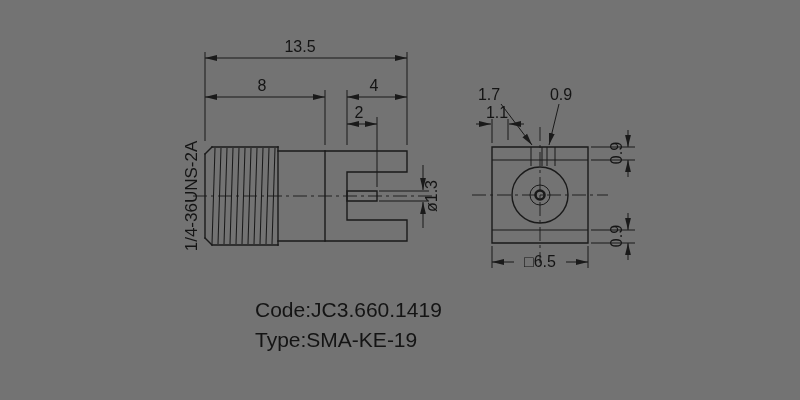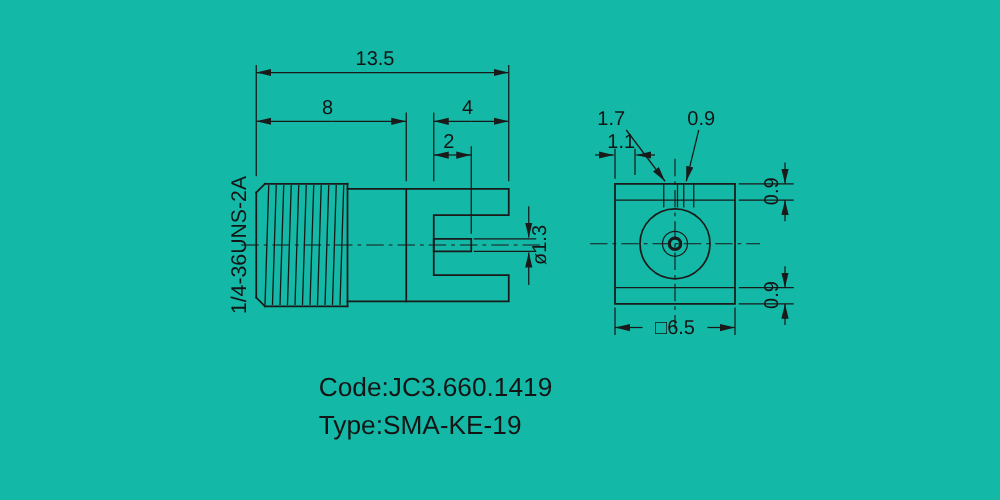--- a/index.html
+++ b/index.html
@@ -1,16 +1,16 @@
 <!DOCTYPE html>
 <html><head>
 <meta charset="utf-8">
 <style>
   html,body{margin:0;padding:0;background:#ffffff;}
-  .canvas{position:relative;width:800px;height:400px;background:#14b8a6;overflow:hidden;text-align:right;}
+  .canvas{position:relative;width:800px;height:400px;background:#737373;overflow:hidden;text-align:right;}
   svg{display:block;}
   svg *{vector-effect:non-scaling-stroke;}
   .ol{stroke:#1a1a1a;stroke-width:1.4;fill:none;stroke-linecap:square;}
   .thin{stroke:#1a1a1a;stroke-width:1;fill:none;}
   .thr{stroke:#1a1a1a;stroke-width:1.05;fill:none;}
   .cl{stroke:#1a1a1a;stroke-width:0.9;fill:none;stroke-dasharray:14 4 3 4;}
   .dt{font-family:"Liberation Sans",sans-serif;font-size:16px;fill:#141414;}
   .tt{font-family:"Liberation Sans",sans-serif;font-size:21px;fill:#141414;}
   .thick-ring{stroke:#1a1a1a;stroke-width:2.6;fill:none;}
 </style>

